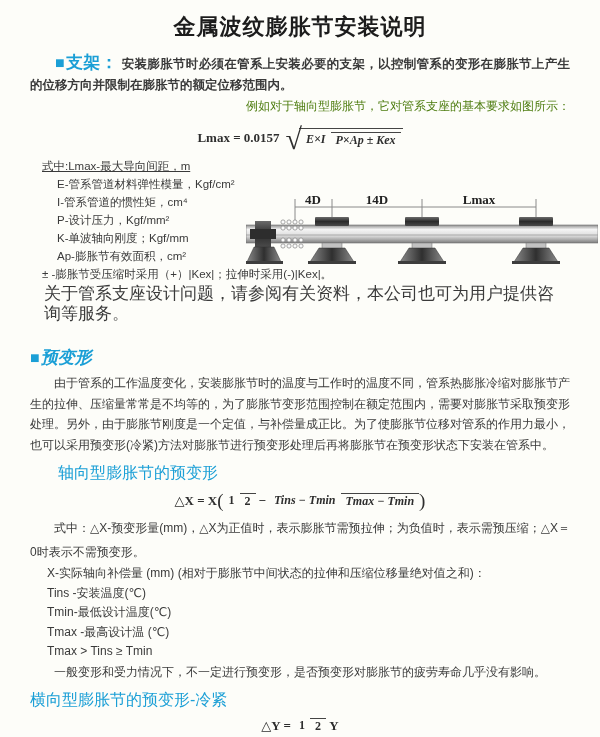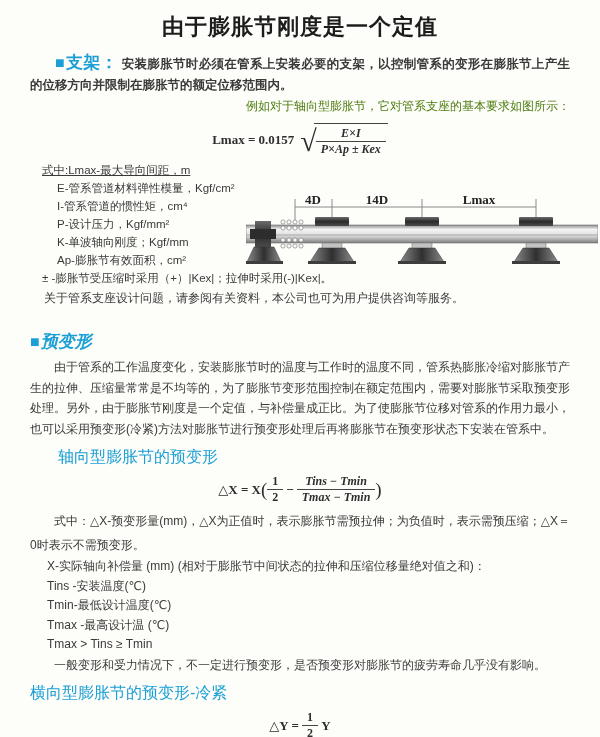--- a/index.html
+++ b/index.html
@@ -54,21 +54,21 @@
     text-align:center;
     font-family:"Liberation Serif","DejaVu Serif",serif;
     color:#2e2e2e;
     font-weight:bold;
     font-size:13px;
     margin:6px 0 4px 0;
   }
   .formula .f-lhs{vertical-align:middle;text-align:center;}
   .frac{
     display:inline-flex;
-    flex-direction:column;
+    flex-direction:row;
     text-align:center;
     vertical-align:middle;
     font-size:12px;
     line-height:1.25;
   }
   .frac .num{padding:0 5px;}
   .frac .den{border-top:1px solid #444;padding:0 5px;}
   .frac.italic{font-style:italic;}
   .sqrt{display:inline-flex;align-items:center;vertical-align:middle;margin-left:6px;}
   .sqrt .radical{
@@ -82,21 +82,21 @@
     padding:2px 2px 0 2px;
     margin-left:-3px;
   }
   .paren{font-size:19px;vertical-align:middle;font-weight:normal;}
   .op{vertical-align:middle;padding:0 3px;}
   
   .vars{font-size:11.5px;line-height:18px;color:#3a3a3a;margin:4px 0 0 0;}
   .vars .var-first{margin-left:12px;text-decoration:underline;}
   .vars .var-item{margin-left:27px;}
   .pm-line{font-size:11.5px;line-height:19px;margin-left:12px;color:#3a3a3a;}
-  .service-line{font-size:12px;line-height:20px;margin-left:14px;color:#3a3a3a;}
+  .service-line{font-size:17px;line-height:20px;margin-left:14px;color:#3a3a3a;}
   
   #diagram{
     position:absolute;
     left:246px;top:192px;
     width:352px;height:96px;
   }
   
   .sec2-head{
     color:var(--accent,#1b9fd6);
     font-size:17px;
@@ -131,21 +131,21 @@
   .defs .def-item{margin-left:17px;}
   .note-para{
     font-size:12px;line-height:20px;text-indent:2em;margin:0;color:#3a3a3a;text-align:justify;
   }
 </style>
 </head>
 <body>
 
 <div id="page">
 
-  <h1 class="title">由于膨胀节刚度是一个定值</h1>
+  <h1 class="title">金属波纹膨胀节安装说明</h1>
 
   <p class="sec1-para"><span class="bullet">■</span><span class="sec-head-inline">支架：</span> <span>安装膨胀节时必须在管系上安装必要的支架，以控制管系的变形在膨胀节上产生的位移方向并限制在膨胀节的额定位移范围内。</span></p>
 
   <p class="example-line">例如对于轴向型膨胀节，它对管系支座的基本要求如图所示：</p>
 
   <div class="formula">
     <span class="f-lhs">Lmax = 0.0157</span><span class="sqrt">
         <span class="radical">√</span>
         <span class="sqrt-body"><span class="frac italic">
             <span class="num">E×I</span>

